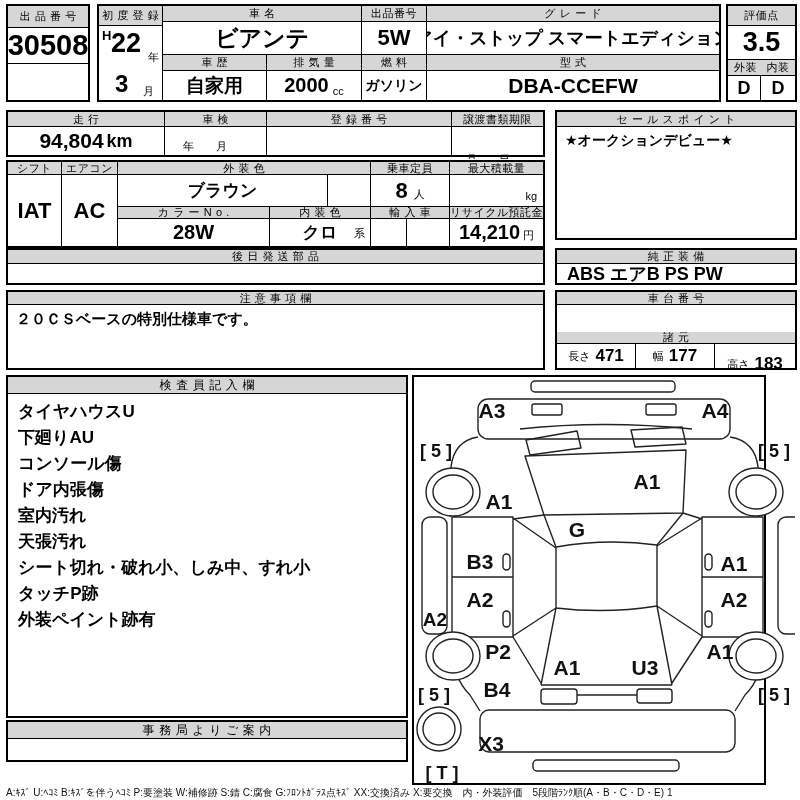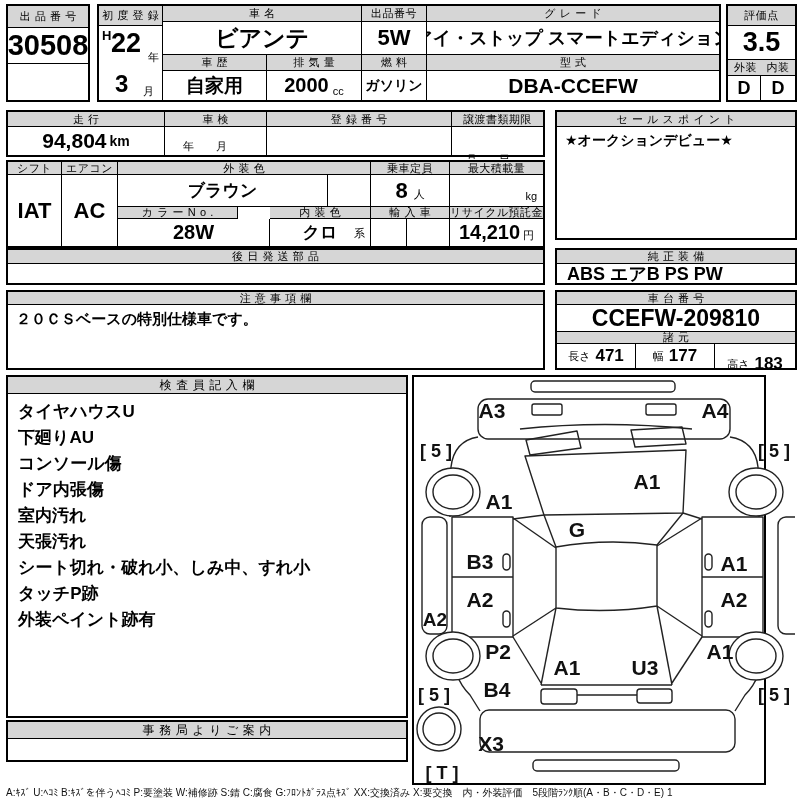--- a/index.html
+++ b/index.html
@@ -69,21 +69,21 @@
     <div class="c h lt bb br" style="left:0;top:54px;width:36px;height:16px;">外装</div>
     <div class="c h lt bb" style="left:33px;top:54px;width:34px;height:16px;">内装</div>
     <div class="c v br" style="left:0;top:70px;width:33px;height:24px;font-size:18px;">D</div>
     <div class="c v" style="left:33px;top:70px;width:34px;height:24px;font-size:18px;">D</div>
   </div>
 
   <div class="box" style="left:6px;top:110px;width:539px;height:47px;">
     <div class="c h ls bb br" style="left:0;top:0;width:157px;height:15px;">走行</div>
     <div class="c v br" style="left:0;top:15px;width:157px;height:28px;">
       <span style="font-size:21px;">94,804</span>
-      <span style="font-size:14px;margin-left:3px;">km</span>
+      <span style="font-size:18px;margin-left:3px;">km</span>
     </div>
     <div class="c h ls bb br" style="left:157px;top:0;width:102px;height:15px;">車検</div>
     <div class="c br" style="left:157px;top:15px;width:102px;height:28px;">
       <span class="small" style="position:absolute;left:18px;top:12px;">年　　月</span>
     </div>
     <div class="c h ls bb br" style="left:259px;top:0;width:185px;height:15px;">登録番号</div>
     <div class="c br" style="left:259px;top:15px;width:185px;height:28px;"></div>
     <div class="c h lt bb" style="left:444px;top:0;width:91px;height:15px;">譲渡書類期限</div>
     <div class="c" style="left:444px;top:28px;width:91px;height:19px;">
       <span class="small" style="position:absolute;left:14px;top:12px;">月　　日</span>
@@ -108,21 +108,21 @@
     <div class="c v bb br" style="left:110px;top:13px;width:210px;height:32px;font-size:17px;">ブラウン</div>
     <div class="c bb br" style="left:320px;top:13px;width:43px;height:32px;"></div>
     <div class="c v bb br" style="left:363px;top:13px;width:79px;height:32px;">
       <span style="font-size:22px;">8</span>
       <span class="small" style="margin-left:6px;align-self:flex-end;padding-bottom:4px;">人</span>
     </div>
     <div class="c bb" style="left:442px;top:13px;width:93px;height:32px;">
       <span class="small" style="position:absolute;right:6px;bottom:4px;">kg</span>
     </div>
 
-    <div class="c h ls bb br" style="left:110px;top:45px;width:120px;height:12px;">カラーNo.</div>
+    <div class="c h ls bb br" style="left:110px;top:45px;width:152px;height:12px;">カラーNo.</div>
     <div class="c h ls bb br" style="left:262px;top:45px;width:101px;height:12px;">内装色</div>
     <div class="c h ls bb br" style="left:363px;top:45px;width:79px;height:12px;">輸入車</div>
     <div class="c h lt bb" style="left:442px;top:45px;width:93px;height:12px;">リサイクル預託金</div>
 
     <div class="c v br" style="left:110px;top:57px;width:152px;height:27px;font-size:20px;">28W</div>
     <div class="c v br" style="left:262px;top:57px;width:101px;height:27px;">
       <span style="font-size:17px;">クロ</span>
       <span class="small" style="position:absolute;right:5px;bottom:5px;">系</span>
     </div>
     <div class="c br" style="left:363px;top:57px;width:36px;height:27px;"></div>
@@ -143,21 +143,20 @@
     <div class="c v" style="left:0;top:14px;width:238px;height:19px;font-size:18px;justify-content:flex-start;padding-left:10px;">ABS エアB PS PW</div>
   </div>
 
   <div class="box" style="left:6px;top:290px;width:539px;height:80px;">
     <div class="c h ls bb" style="left:0;top:0;width:535px;height:13px;">注意事項欄</div>
     <div class="c padtext" style="left:0;top:13px;width:535px;height:63px;font-size:15px;">２０ＣＳベースの特別仕様車です。</div>
   </div>
 
   <div class="box" style="left:555px;top:290px;width:242px;height:80px;">
     <div class="c h ls bb" style="left:0;top:0;width:238px;height:13px;">車台番号</div>
-    <div class="c v bb" style="left:0;top:13px;width:238px;height:27px;font-size:23px;">CCEFW-209810</div>
     <div class="c h ls bb" style="left:0;top:40px;width:238px;height:12px;">諸元</div>
     <div class="c v br" style="left:0;top:52px;width:79px;height:24px;">
       <span class="small">長さ</span>
       <span style="font-size:17px;margin-left:5px;">471</span>
     </div>
     <div class="c v br" style="left:79px;top:52px;width:79px;height:24px;">
       <span class="small">幅</span>
       <span style="font-size:17px;margin-left:5px;">177</span>
     </div>
     <div class="c v" style="left:158px;top:52px;width:80px;height:40px;">

